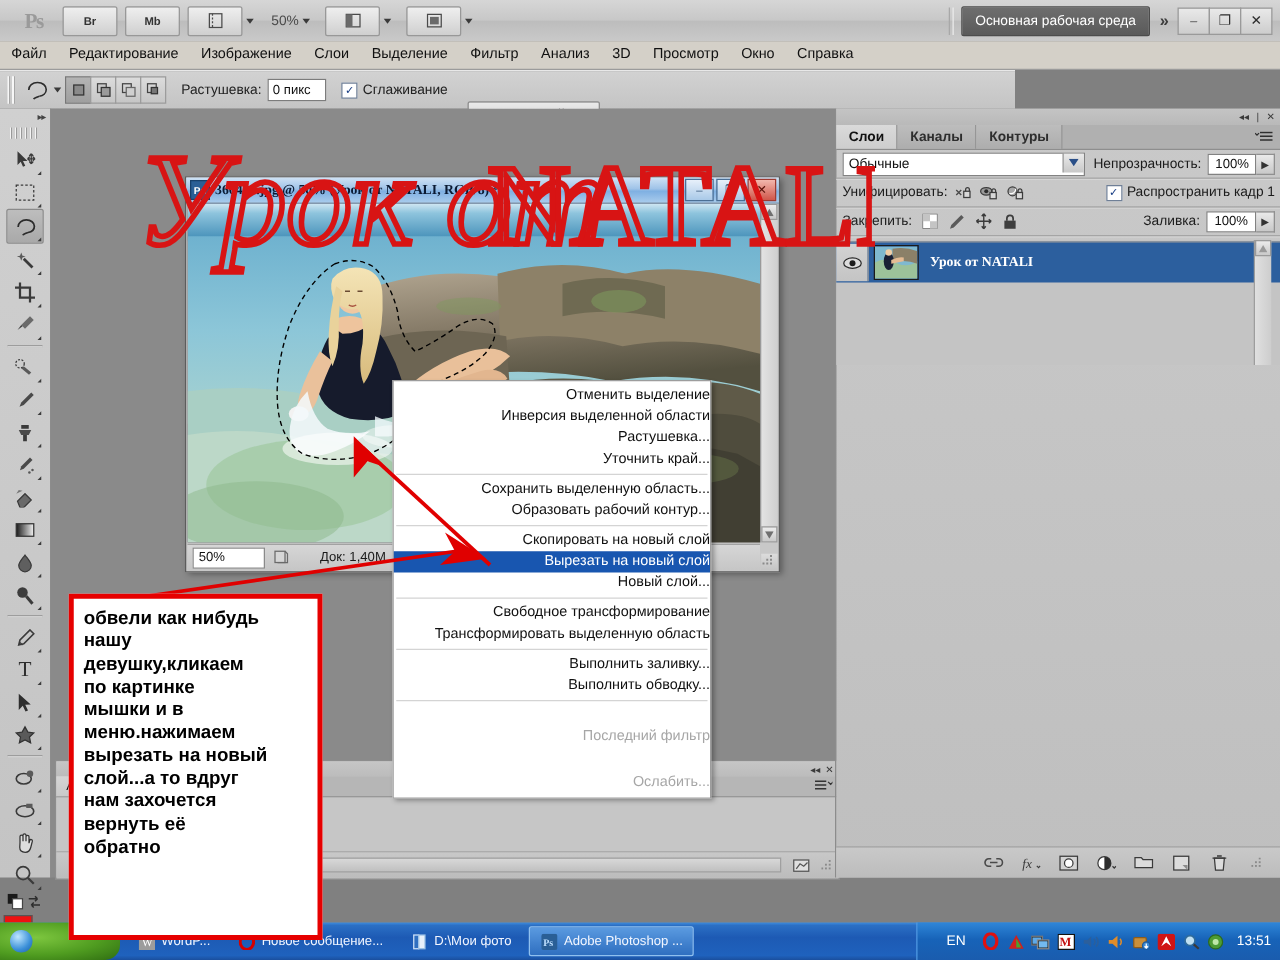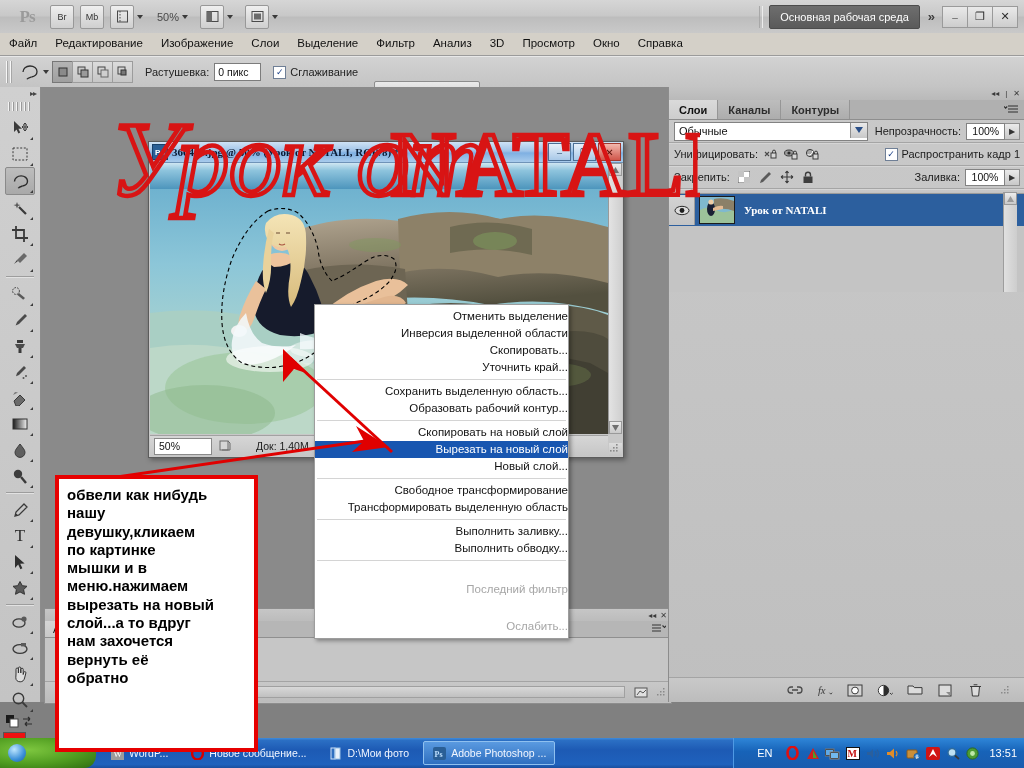--- a/index.html
+++ b/index.html
@@ -22,21 +22,21 @@
   .ps-logo{
     margin-left:10px;width:34px;height:22px;color:#9a9a9a;
     font-size:17px;font-weight:bold;letter-spacing:-1px;
     display:flex;align-items:center;justify-content:center;
     font-family:"Liberation Serif",serif;
   }
   .abtn{
     height:22px;min-width:20px;margin-left:6px;border:1px solid #989898;
     background:linear-gradient(180deg,#efefef,#cfcfcf);border-radius:2px;
     display:flex;align-items:center;justify-content:center;
-    font-size:9px;font-weight:normal;color:#333;padding:0 1px;
+    font-size:9px;font-weight:bold;color:#333;padding:0 11px;
   }
   .caret{
     width:0;height:0;border-left:3.5px solid transparent;border-right:3.5px solid transparent;
     border-top:4px solid #3a3a3a;margin-left:3px;
   }
   .zoomlabel{margin-left:14px;color:#4a4a4a;font-size:11px;}
   .wsgroup{margin-left:auto;display:flex;align-items:center;padding-right:6px;}
   .sep-v{width:2px;height:22px;border-left:1px solid #a8a8a8;border-right:1px solid #ececec;margin:0 6px;}
   .ws-btn{
     height:22px;padding:0 10px;border:1px solid #4c4c4c;border-radius:2px;
@@ -55,21 +55,21 @@
   
   .menubar{
     position:absolute;left:0;top:33px;width:1024px;height:22px;
     background:#d4d0c8;border-bottom:1px solid #9b9b9b;
     display:flex;align-items:flex-start;
   }
   .menuitem{padding:2px 9px;color:#111;font-size:11.5px;line-height:16px;}
 
   
   .optionsbar{
-    position:absolute;left:0;top:56px;width:1024px;height:30px;
+    position:absolute;left:0;top:56px;width:812px;height:30px;
     background:linear-gradient(180deg,#d2d2d2,#c4c4c4);
     border-bottom:1px solid #8f8f8f;border-top:1px solid #e8e8e8;
     display:flex;align-items:center;
   }
   .gripper{width:7px;height:22px;margin:0 5px 0 6px;
     background:repeating-linear-gradient(90deg,#fff 0 1px,#a0a0a0 1px 2px,transparent 2px 4px);
     opacity:.85;}
   .lasso-ico{width:22px;height:22px;display:flex;align-items:center;justify-content:center;}
   .seg{display:flex;margin-left:4px;}
   .segbtn{
@@ -945,21 +945,21 @@
               <rect x="0" y="6" width="1.5" height="1.5"></rect>
             </g>
           </svg>
       </span>
     </div>
   </div>
 
   <div class="ctxmenu">
     <div class="ctxitem">Отменить выделение</div>
     <div class="ctxitem">Инверсия выделенной области</div>
-    <div class="ctxitem">Скопировать...</div>
+    <div class="ctxitem">Растушевка...</div>
     <div class="ctxitem">Уточнить край...</div>
     <div class="ctxsep"></div>
     <div class="ctxitem">Сохранить выделенную область...</div>
     <div class="ctxitem">Образовать рабочий контур...</div>
     <div class="ctxsep"></div>
     <div class="ctxitem">Скопировать на новый слой</div>
     <div class="ctxitem hl">Вырезать на новый слой</div>
     <div class="ctxitem">Новый слой...</div>
     <div class="ctxsep"></div>
     <div class="ctxitem">Свободное трансформирование</div>

